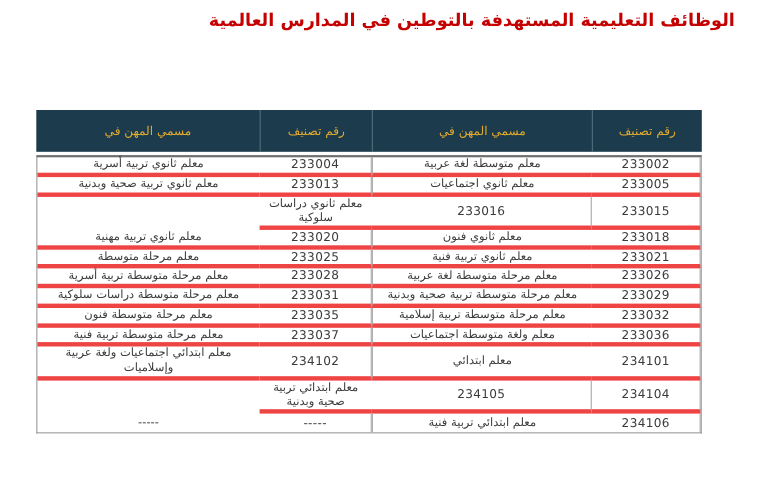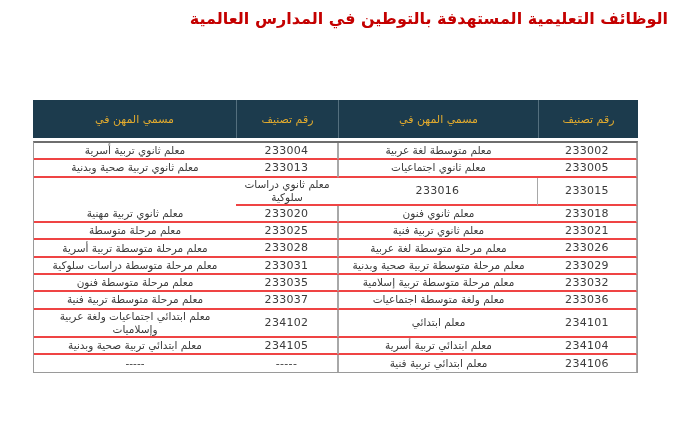--- a/index.html
+++ b/index.html
@@ -58,21 +58,21 @@
     border:1px solid var(--border-gray);
     border-top:2px solid var(--border-dark);
     background:#ffffff;
   }
   .trow{
     display:grid;
     grid-template-columns:99px 200px 102px 202px;
     direction:rtl;
   }
   .trow:not(:last-child) .cell{
-    border-bottom:2px solid #ef4444;
+    border-bottom:4px solid #ef4444;
   }
   .cell{
     display:flex;
     align-items:center;
     justify-content:center;
     text-align:center;
     min-height:17.3px;
     padding:0 8px;
     color:var(--cell-text);
     border-inline-end:1px solid #a8a8a8;
@@ -155,21 +155,20 @@
         <div class="cell txt">معلم مرحلة متوسطة تربية فنية</div>
       </div>
       <div class="trow">
         <div class="cell num">234101</div>
         <div class="cell txt">معلم ابتدائي</div>
         <div class="cell num">234102</div>
         <div class="cell txt">معلم ابتدائي اجتماعيات ولغة عربية وإسلاميات</div>
       </div>
       <div class="trow">
         <div class="cell num">234104</div>
-        <div class="cell txt">معلم ابتدائي تربية أسرية</div>
         <div class="cell num">234105</div>
         <div class="cell txt">معلم ابتدائي تربية صحية وبدنية</div>
       </div>
       <div class="trow">
         <div class="cell num">234106</div>
         <div class="cell txt">معلم ابتدائي تربية فنية</div>
         <div class="cell num">-----</div>
         <div class="cell txt">-----</div>
       </div>
     </div>

